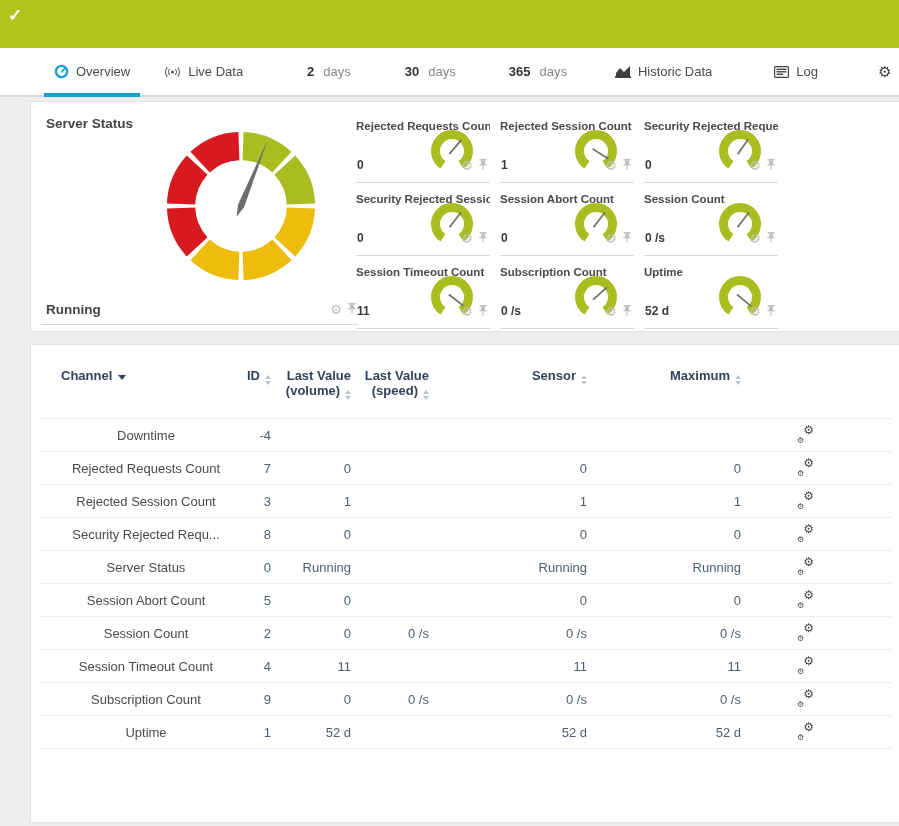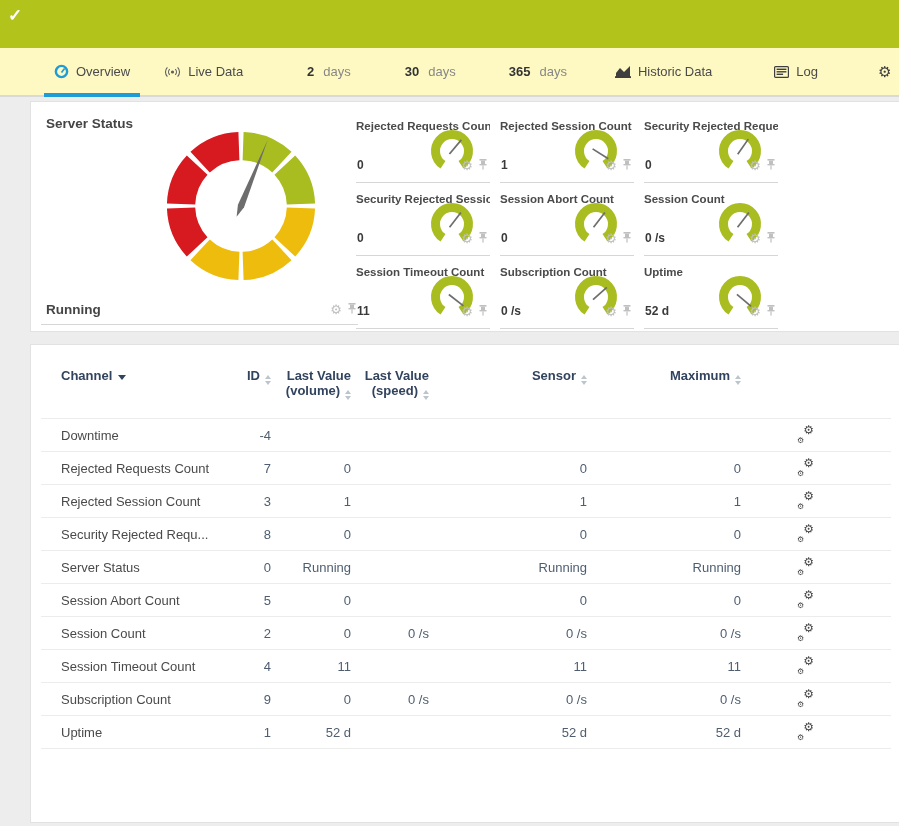--- a/index.html
+++ b/index.html
@@ -11,21 +11,21 @@
   .chk { font-size:17px; font-weight:bold; line-height:18px; width:24px; }
   .titles { margin-left:22px; }
   .line1 { display:flex; align-items:baseline; gap:8px; }
   .kind { font-style:italic; font-size:15px; }
   .title { font-weight:bold; font-size:17px; letter-spacing:0.2px; }
   .flag { font-size:10px; vertical-align:super; position:relative; top:-5px; cursor:pointer; }
   .stars { font-size:13px; letter-spacing:1px; margin-left:8px; cursor:pointer; }
   .line2 { font-size:11px; font-weight:bold; margin-top:4px; }
 
   
-  .tabbar { height:49px; background:#fef9c3; border-bottom:2px solid #d9d9d9;
+  .tabbar { height:49px; background:#ffffff; border-bottom:2px solid #d9d9d9;
     display:flex; align-items:center; padding-left:50px; }
   .tab { position:relative; display:flex; align-items:center; gap:7px; font-size:13px;
     color:#4a4a4a; height:100%; padding:0 4px; cursor:pointer; white-space:nowrap; }
   .tab.active::after { content:""; position:absolute; left:-6px; right:-6px; bottom:-2px;
     height:4px; background:#1e9cd8; }
   .tab .num { font-weight:bold; color:#333; }
   .tab .unit { color:#878787; margin-left:2px; }
   .tab:nth-child(1){margin-right:26px} .tab:nth-child(2){margin-right:56px}
   .tab:nth-child(3){margin-right:46px} .tab:nth-child(4){margin-right:45px}
   .tab:nth-child(5){margin-right:40px} .tab:nth-child(6){margin-right:54px}
@@ -58,21 +58,21 @@
   .mini .icnrow { position:absolute; right:3px; bottom:8px; }
 
   
   table { border-collapse:collapse; margin:19px 0 0 10px; width:850px; table-layout:fixed; }
   col.c-channel{width:190px} col.c-id{width:40px} col.c-vol{width:80px} col.c-speed{width:78px}
   col.c-min{width:158px} col.c-max{width:154px} col.c-edit{width:85px} col.c-fill{width:auto}
   th { font-size:13px; font-weight:bold; color:#32435e; text-align:right; vertical-align:top;
     padding:4px 0 18px 0; cursor:pointer; }
   th.left { text-align:left; padding-left:20px; }
   td { height:33px; font-size:13px; color:#4e5e70; text-align:right; border-bottom:1px solid #ececec; }
-  td.left { text-align:left; padding-left:20px; color:#4a4a4a; }
+  td.left { text-align:center; padding-left:20px; color:#4a4a4a; }
   tbody tr:first-child td { border-top:1px solid #ececec; }
   td.edit { padding-right:12px; }
   .sort { display:inline-flex; flex-direction:column; gap:2px; margin-left:5px; vertical-align:1px; }
   .sort i { width:0; height:0; border-left:3.5px solid transparent; border-right:3.5px solid transparent; }
   .sort .up { border-bottom:4px solid #bcc5cd; }
   .sort .dn { border-top:4px solid #bcc5cd; }
   .sort-active { display:inline-block; width:0; height:0; border-left:4px solid transparent;
     border-right:4px solid transparent; border-top:5px solid #32435e; margin-left:6px; }
   .gearset { position:relative; display:inline-block; width:17px; height:16px; cursor:pointer; }
   .gearset .g1 { position:absolute; right:0; top:-3px; font-size:12px; color:#4a4a4a; }

